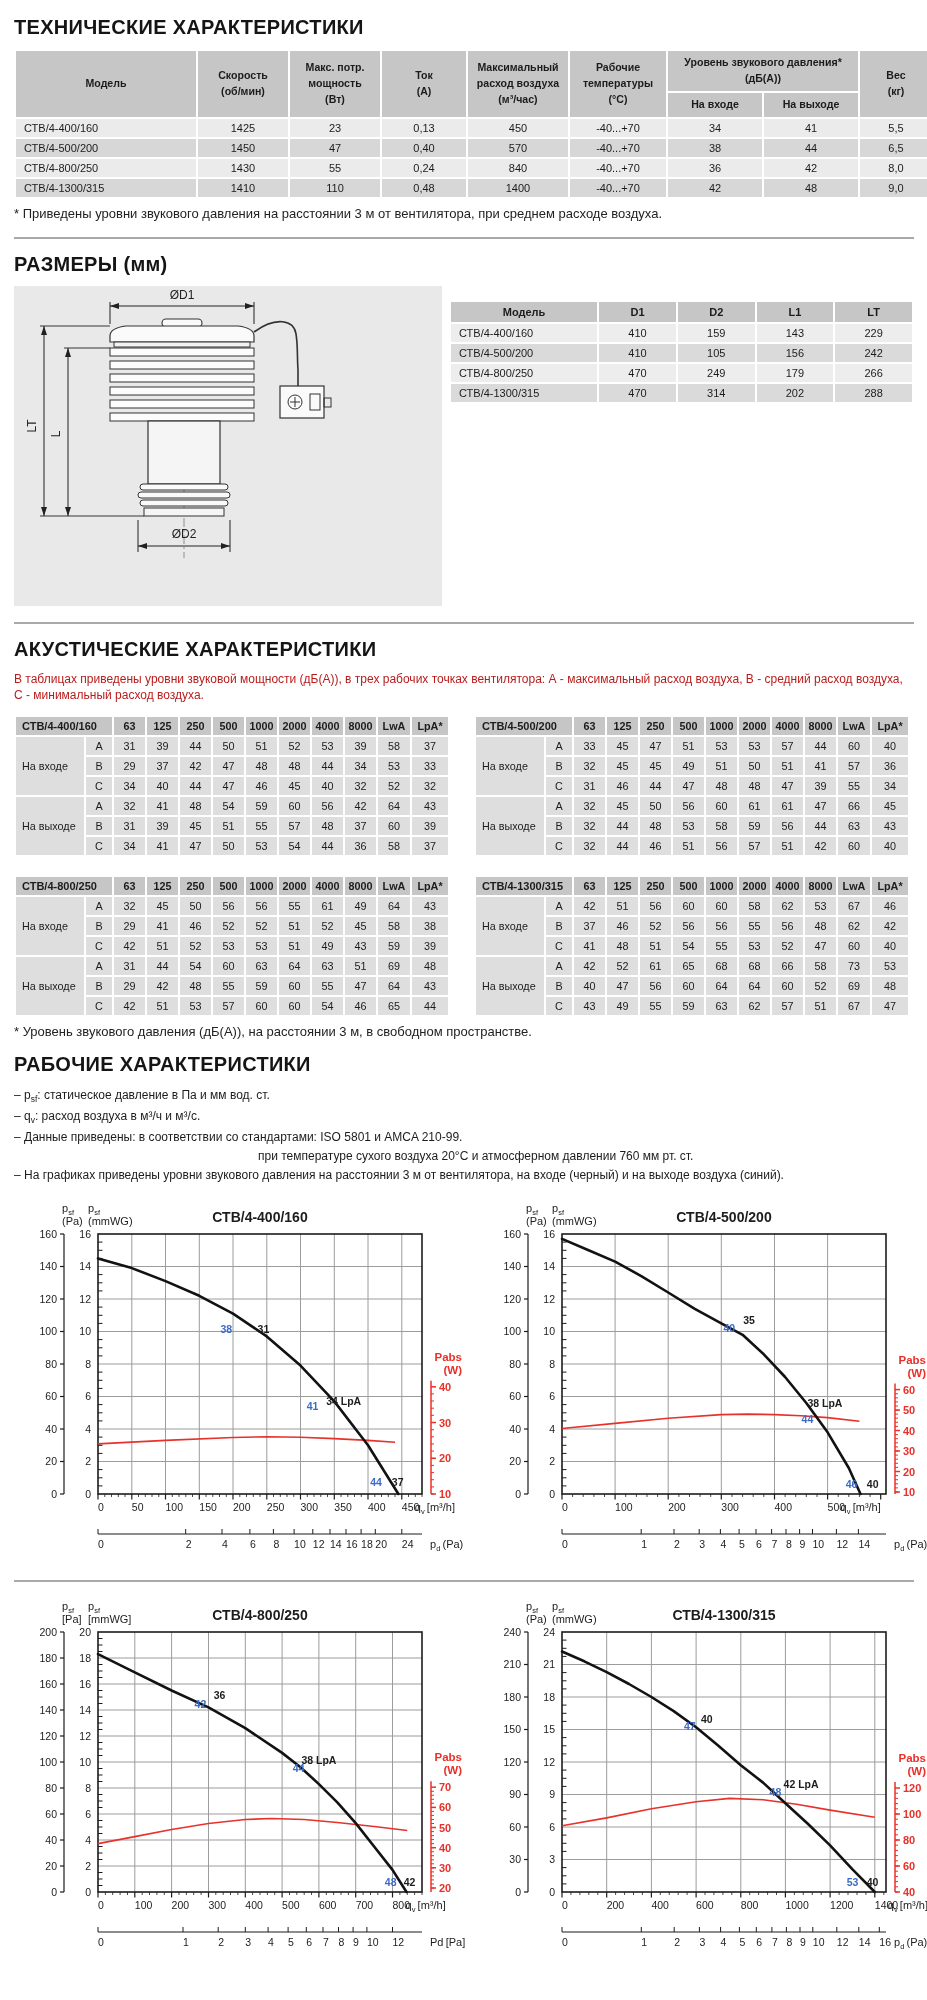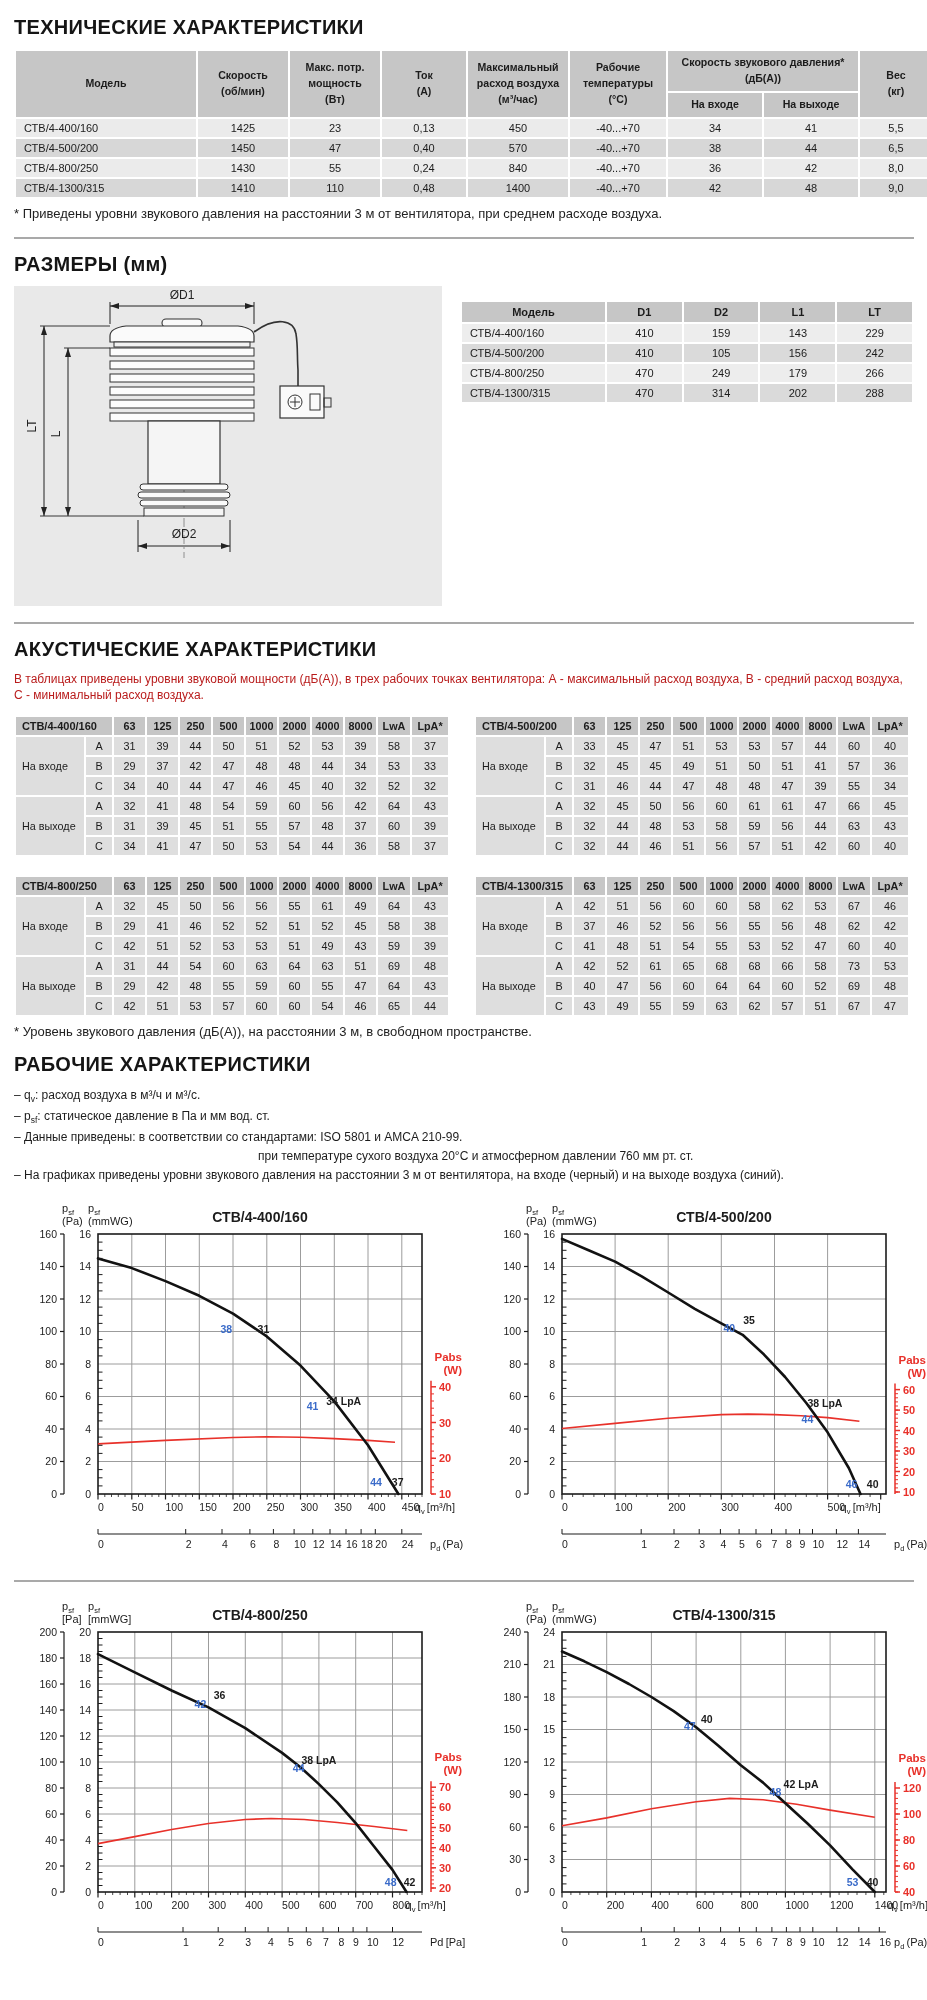--- a/index.html
+++ b/index.html
@@ -11,21 +11,21 @@
 table{border-collapse:separate;border-spacing:2px}
 
 table.tech{width:900px;table-layout:fixed}
 .tech th{background:#c6c6c6;font-size:10.6px;font-weight:700;white-space:pre-line;padding:4px 2px;vertical-align:middle;text-align:center;line-height:1.5}
 .tech td{font-size:11px;text-align:center;padding:3px 2px}
 .tech tr.r0 td{background:#ebebeb}
 .tech tr.r1 td{background:#d7d7d7}
 .tech td.model{text-align:left;padding-left:8px}
 .fn{font-size:13px;color:#222;margin:7px 0 4px}
 
-.dims-wrap{display:flex;gap:18px;align-items:flex-start}
+.dims-wrap{display:flex;gap:7px;align-items:flex-start}
 svg.draw{background:#e9e9e9;flex:0 0 auto}
 table.dims{width:466px;margin-top:14px}
 .dims th{background:#c6c6c6;font-size:11px;font-weight:700;padding:4px 2px;text-align:center}
 .dims td{font-size:11px;text-align:center;padding:3px 2px}
 .dims tr.r0 td{background:#ededed}
 .dims tr.r1 td{background:#dadada}
 .dims td.model{text-align:left;padding-left:8px}
 
 .intro{font-size:12px;line-height:1.35;margin:2px 0 12px;color:#b91c1c}
 .ac-grid{display:grid;grid-template-columns:436px 436px;column-gap:24px;row-gap:18px}
@@ -80,21 +80,21 @@
 мощность
 (Вт)</th>
         <th rowspan="2">Ток
 (А)</th>
         <th rowspan="2">Максимальный
 расход воздуха
 (м³/час)</th>
         <th rowspan="2">Рабочие
 температуры
 (°С)</th>
-        <th colspan="2">Скорость звукового давления*
+        <th colspan="2">Уровень звукового давления*
 (дБ(А))</th>
         <th rowspan="2">Вес
 (кг)</th>
       </tr>
       <tr>
         <th>На входе</th>
         <th>На выходе</th>
       </tr>
     </thead>
     <tbody>
@@ -710,22 +710,22 @@
             <td>47</td>
           </tr>
         </tbody>
       </table>
     </div>
 
   <div class="fn">* Уровень звукового давления (дБ(А)), на расстоянии 3 м, в свободном пространстве.</div>
 
   <h2 class="sec" style="margin-top:14px">РАБОЧИЕ ХАРАКТЕРИСТИКИ</h2>
   <div class="notes">
+      <div class="note">– p<sub>sf</sub>: статическое давление в Па и мм вод. ст.</div>
       <div class="note">– q<sub>v</sub>: расход воздуха в м³/ч и м³/с.</div>
-      <div class="note">– p<sub>sf</sub>: статическое давление в Па и мм вод. ст.</div>
       <div class="note">– Данные приведены: в соответствии со стандартами:  ISO 5801 и AMCA 210-99.</div>
       <div class="note ind">при температуре сухого воздуха 20°С и атмосферном давлении 760 мм рт. ст.</div>
       <div class="note">– На графиках приведены уровни звукового давления на расстоянии 3 м от вентилятора, на входе (черный) и на выходе воздуха (синий).</div>
     </div>
 
   <div class="charts-row">
     <div class="chart-cell"><svg viewBox="0 0 452 362" width="452" height="362">
           <line x1="117.8" y1="36.0" x2="117.8" y2="296.0" stroke="#9c9c9c" stroke-width="1"></line>
           <line x1="151.5" y1="36.0" x2="151.5" y2="296.0" stroke="#9c9c9c" stroke-width="1"></line>
           <line x1="185.3" y1="36.0" x2="185.3" y2="296.0" stroke="#9c9c9c" stroke-width="1"></line>

